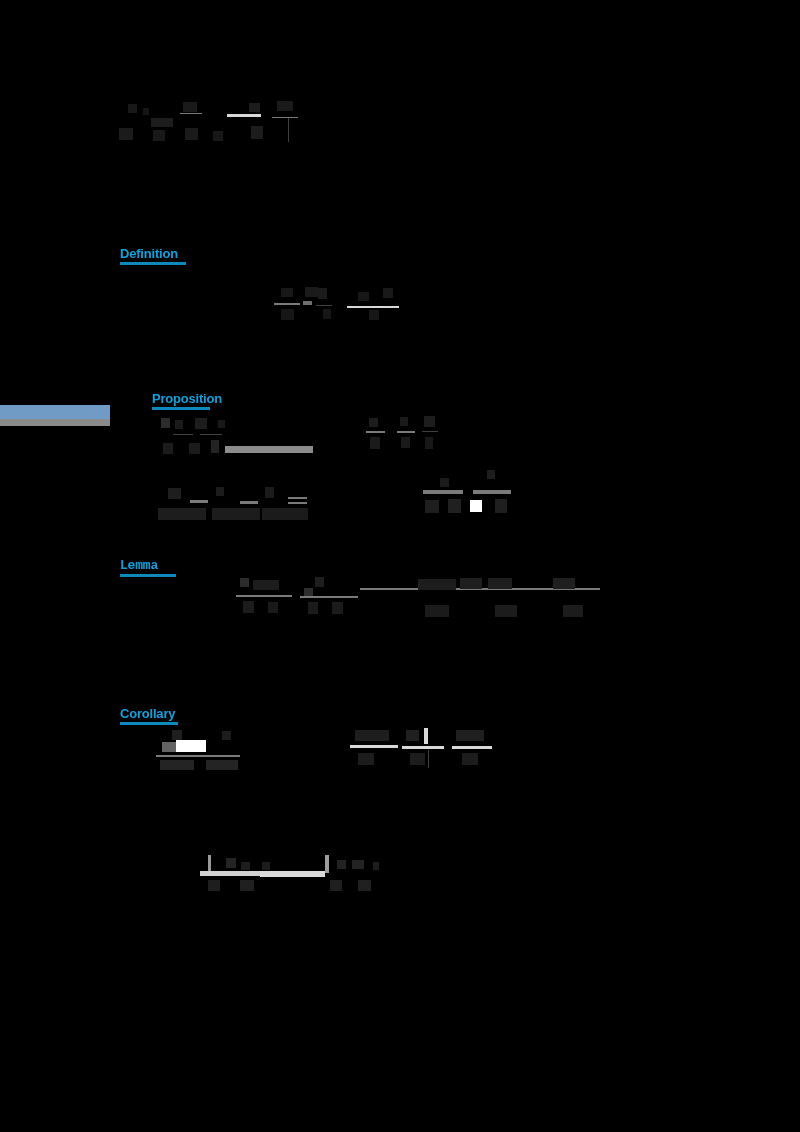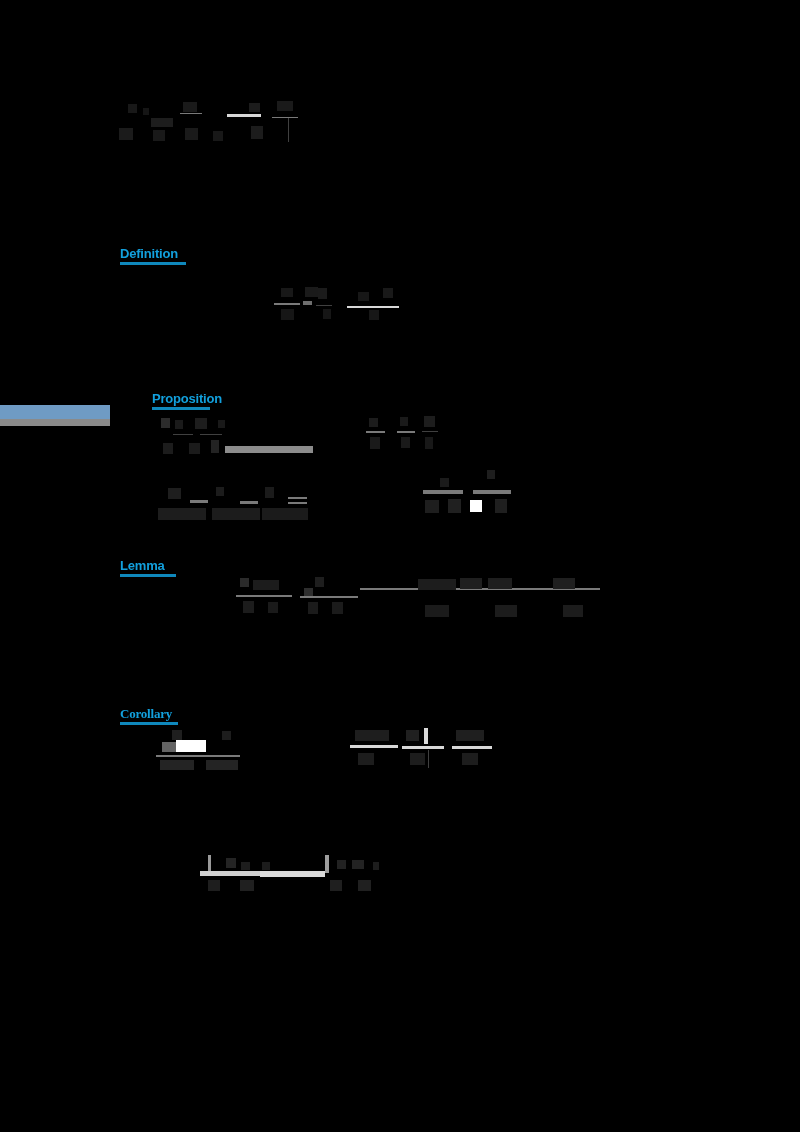--- a/index.html
+++ b/index.html
@@ -184,21 +184,21 @@
   <div class="math" style="left:420px; top:470px; width:100px; height:50px;"></div>
   <div class="hl-dark" style="left:440px; top:478px; width:9px; height:9px; background:#1b1b1b;"></div>
   <div class="hl-dark" style="left:487px; top:470px; width:8px; height:9px; background:#1e1e1e;"></div>
   <div class="opline mid" style="left:423px; top:490px; width:40px; height:4px;"></div>
   <div class="opline mid" style="left:473px; top:490px; width:38px; height:4px;"></div>
   <div class="hl-dark" style="left:425px; top:500px; width:14px; height:13px; background:#1e1e1e;"></div>
   <div class="hl-dark" style="left:448px; top:499px; width:13px; height:14px; background:#202020;"></div>
   <div class="hl-white" style="left:470px; top:500px; width:12px; height:12px;"></div>
   <div class="hl-dark" style="left:495px; top:499px; width:12px; height:14px; background:#1f1f1f;"></div>
 
-  <div class="heading" style="left:120px; top:559px; width:56px;">
+  <div class="heading" style="left:120px; top:559px; width:56px;font-family:Liberation Mono, monospace;">
     <span>Lemma</span>
     <span class="h-underline"></span>
   </div>
 
   <div class="math" style="left:238px; top:575px; width:360px; height:48px;"></div>
   <div class="hl-dark" style="left:240px; top:578px; width:9px; height:9px; background:#2b2b2b;"></div>
   <div class="hl-dark" style="left:253px; top:580px; width:26px; height:10px; background:#1c1c1c;"></div>
   <div class="opline mid" style="left:236px; top:595px; width:56px; height:2px;"></div>
   <div class="hl-dark" style="left:243px; top:601px; width:11px; height:12px; background:#1c1c1c;"></div>
   <div class="hl-dark" style="left:268px; top:602px; width:10px; height:11px; background:#1a1a1a;"></div>
@@ -214,21 +214,21 @@
   <div class="hl-dark" style="left:418px; top:579px; width:38px; height:11px; background:#1d1d1d;"></div>
   <div class="hl-dark" style="left:460px; top:578px; width:22px; height:11px; background:#1f1f1f;"></div>
   <div class="hl-dark" style="left:425px; top:605px; width:24px; height:12px; background:#1b1b1b;"></div>
 
   <div class="hl-dark" style="left:488px; top:578px; width:24px; height:11px; background:#1e1e1e;"></div>
   <div class="hl-dark" style="left:495px; top:605px; width:22px; height:12px; background:#1c1c1c;"></div>
 
   <div class="hl-dark" style="left:553px; top:578px; width:22px; height:11px; background:#1f1f1f;"></div>
   <div class="hl-dark" style="left:563px; top:605px; width:20px; height:12px; background:#1c1c1c;"></div>
 
-  <div class="heading" style="left:120px; top:707px; width:58px;font-family:Liberation Serif, serif;">
+  <div class="heading" style="left:120px; top:707px; width:58px;">
     <span>Corollary</span>
     <span class="h-underline"></span>
   </div>
 
   <div class="math" style="left:155px; top:728px; width:95px; height:45px;"></div>
   <div class="hl-dark" style="left:172px; top:730px; width:10px; height:10px; background:#1f1f1f;"></div>
   <div class="hl-dark" style="left:222px; top:731px; width:9px; height:9px; background:#1d1d1d;"></div>
   <div class="hl-grey" style="left:162px; top:742px; width:14px; height:10px; background:#646464;"></div>
   <div class="hl-white" style="left:176px; top:740px; width:30px; height:12px;"></div>
   <div class="opline mid" style="left:156px; top:755px; width:84px; height:2px;"></div>

